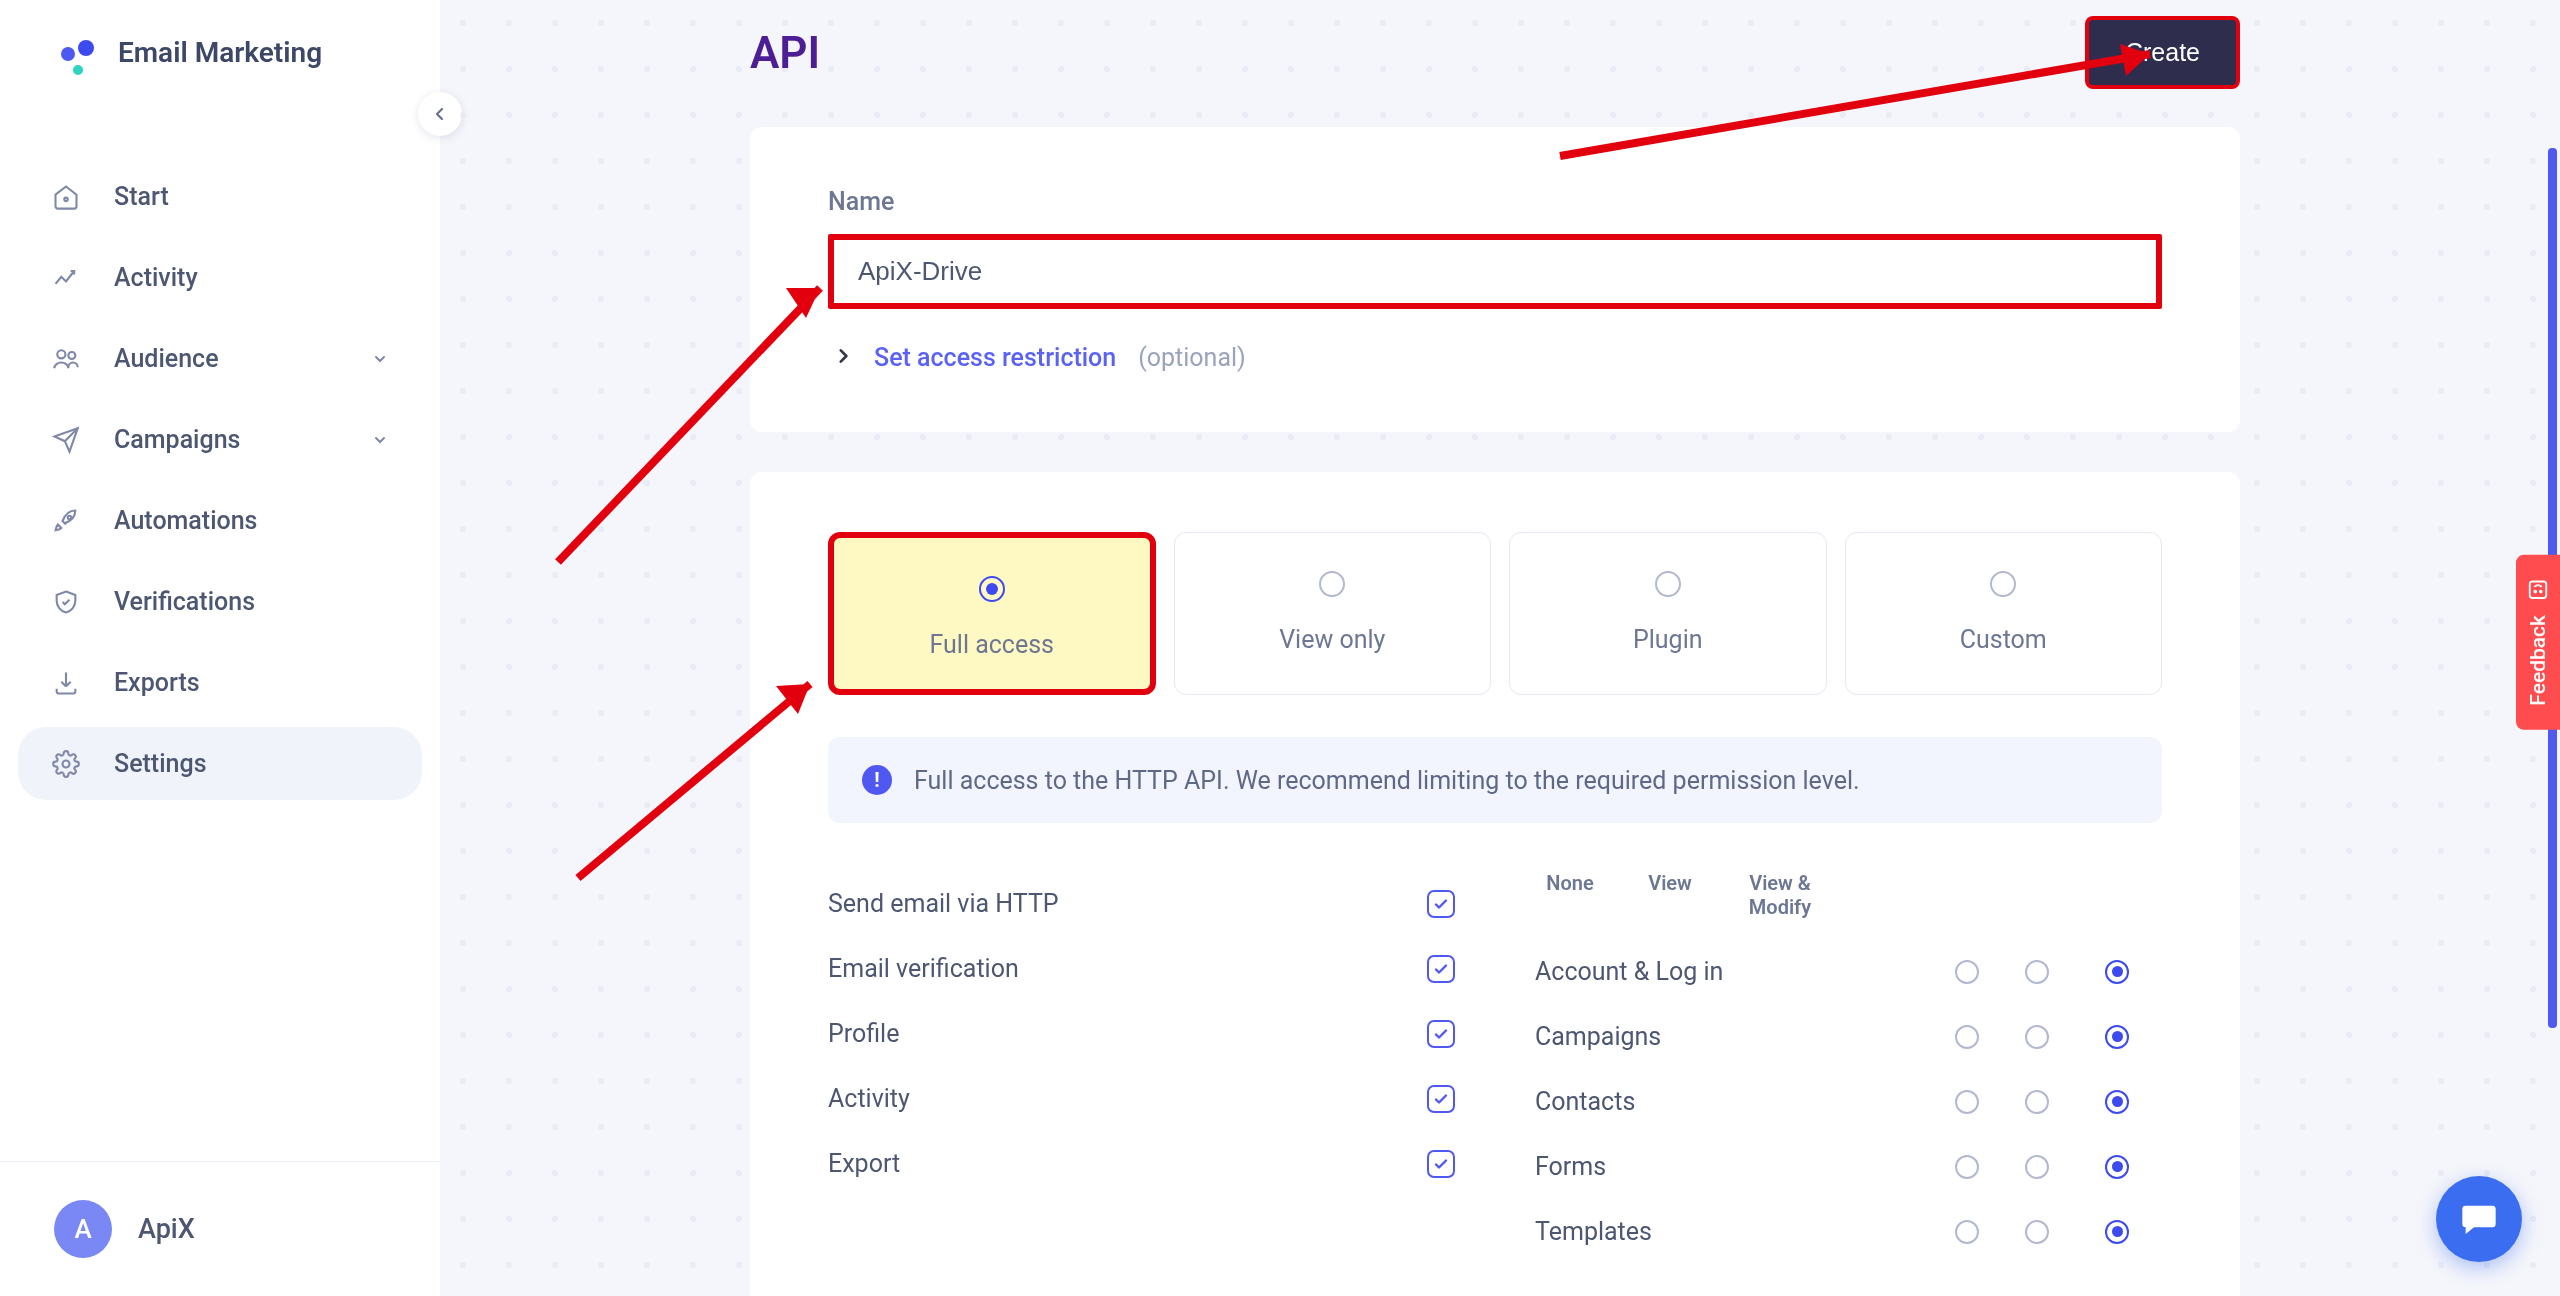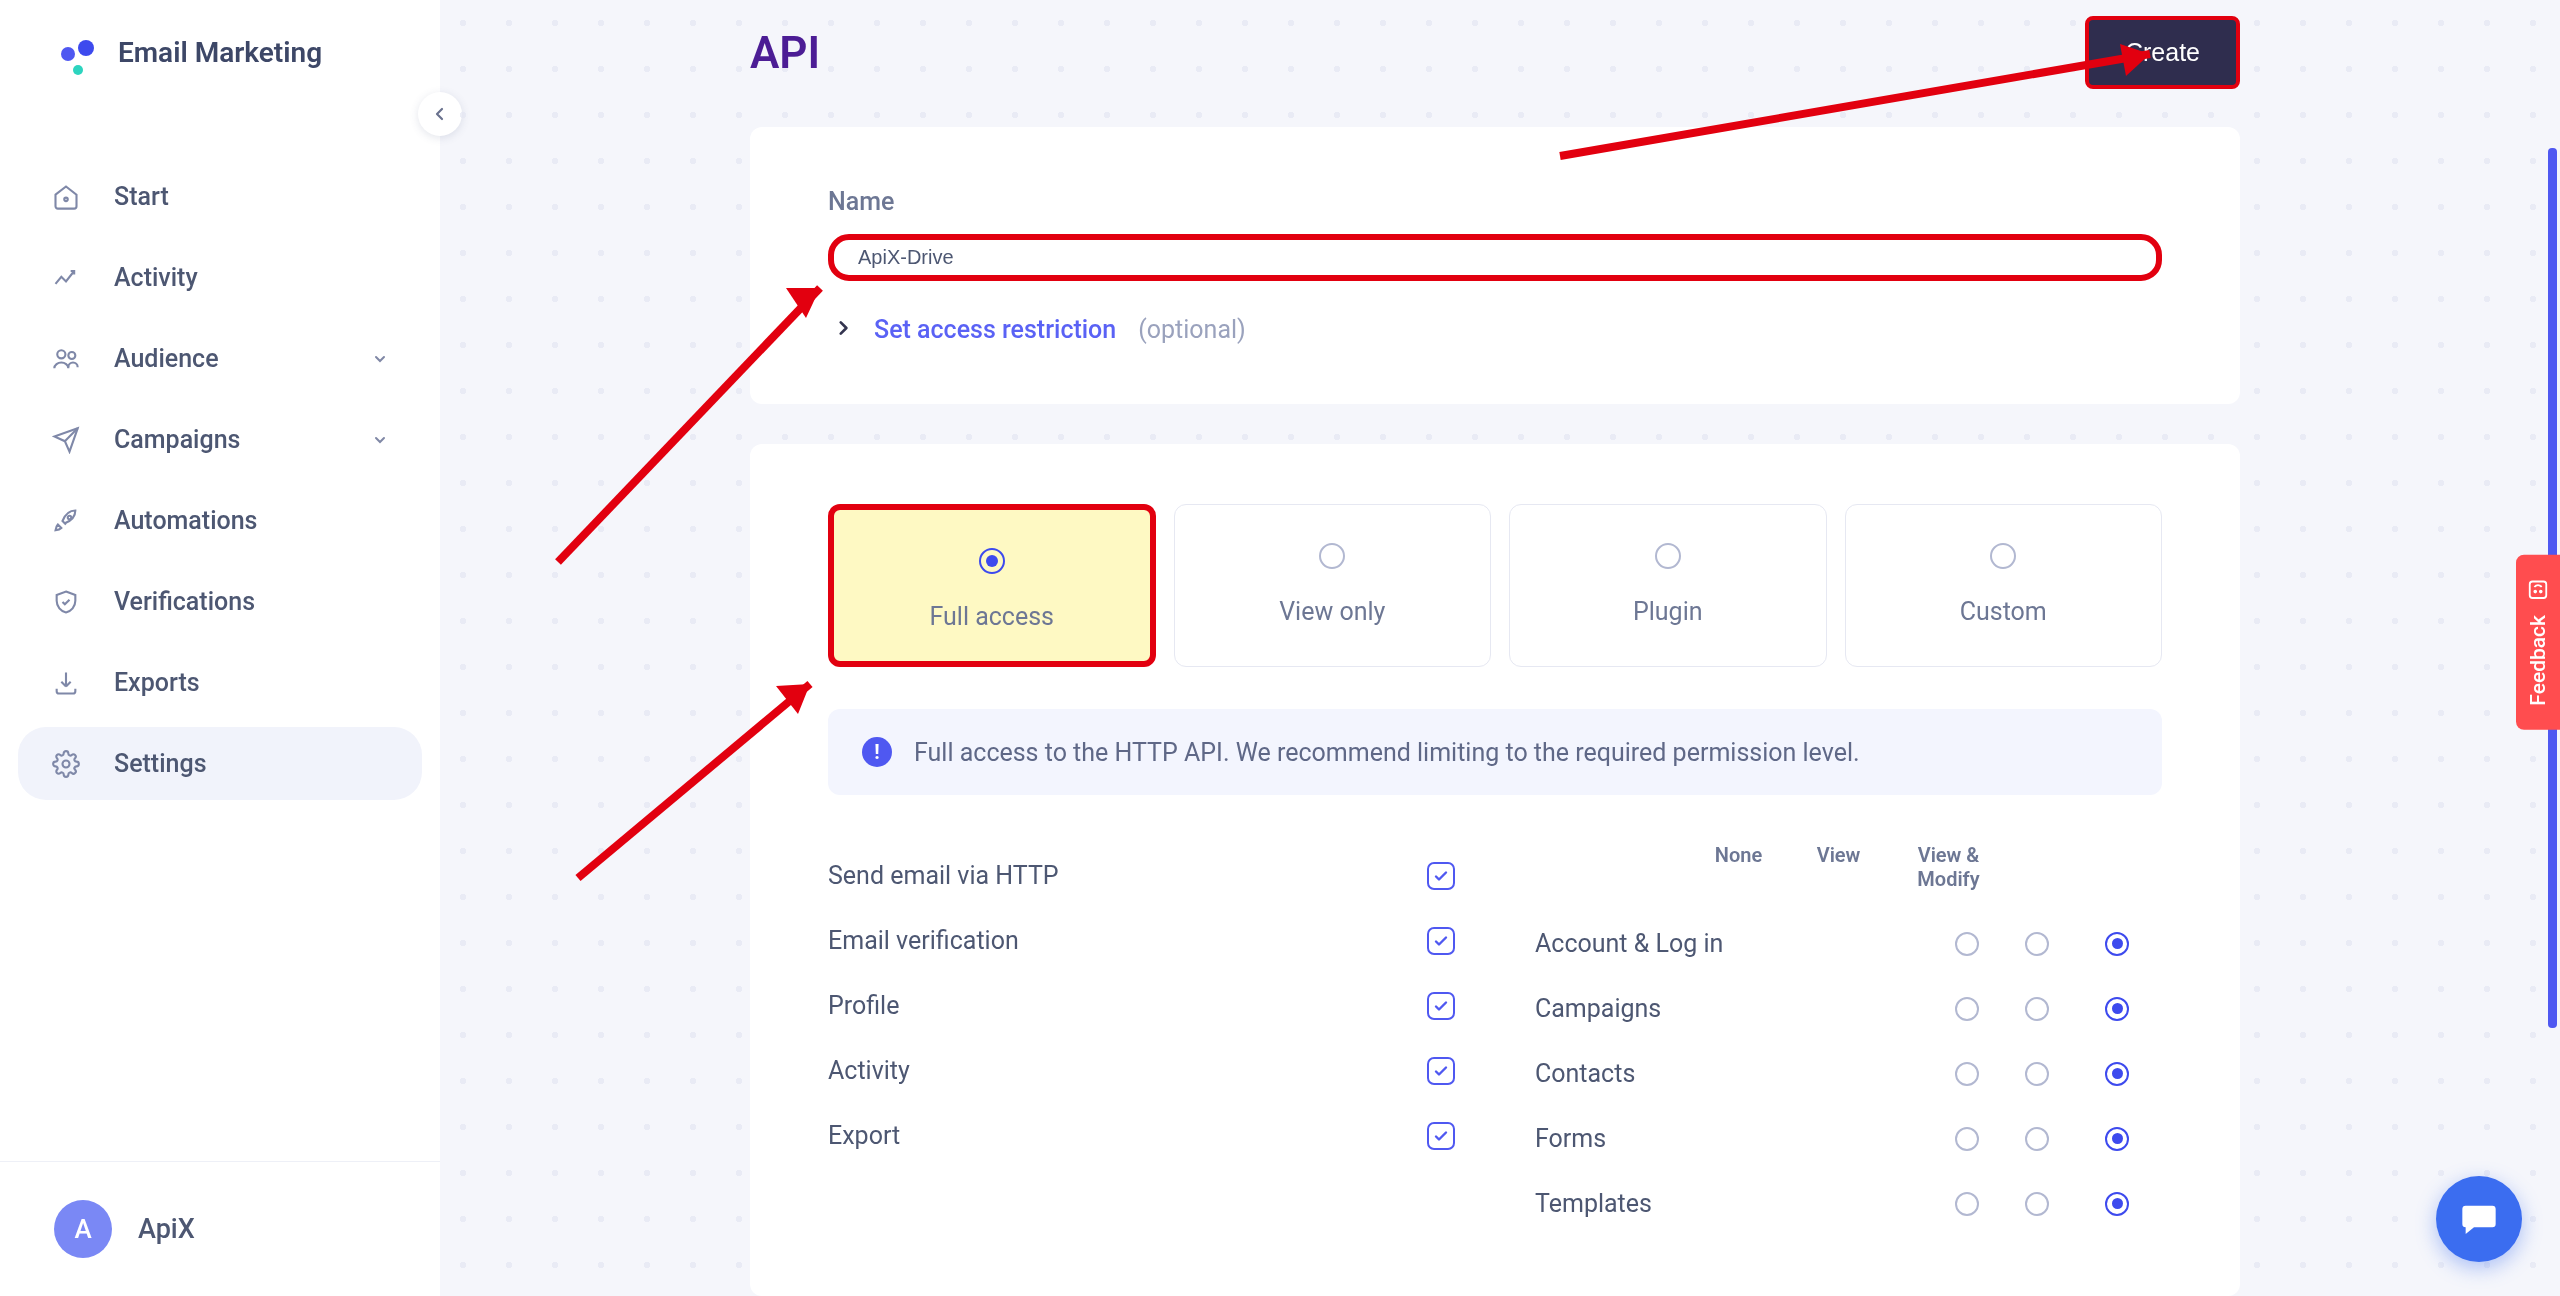--- a/index.html
+++ b/index.html
@@ -118,23 +118,23 @@
 .card {
   background: #fff;
   border-radius: 12px;
   padding: 60px 78px;
   margin-bottom: 40px;
 }
 .section-label { font-size: 25px; color: #6d7794; margin-bottom: 18px; font-weight: 500; }
 .name-input {
   width: 100%;
   border: 6px solid #e2000f;
-  border-radius: 21px;
-  padding: 6px 24px;
-  font-size: 20px;
+  border-radius: 2px;
+  padding: 16px 24px;
+  font-size: 26px;
   color: #4d5772;
   background: #fff;
 }
 .access-row {
   display: flex;
   align-items: center;
   gap: 22px;
   margin-top: 34px;
   padding-left: 6px;
 }
@@ -197,21 +197,21 @@
   display: flex;
   align-items: center;
   justify-content: center;
   font-size: 20px;
   flex-shrink: 0;
 }
 
 
 .detail-wrap { display: flex; gap: 80px; margin-top: 48px; }
 .col { flex: 1; }
-.col-head { display: flex; justify-content: center; gap: 30px; margin-bottom: 20px; }
+.col-head { display: flex; justify-content: flex-start; gap: 30px; margin-bottom: 20px; }
 .col-head span { width: 70px; text-align: center; font-size: 20px; color: #6d7794; font-weight: 600; }
 .col-head span.wide { width: 90px; }
 .row { display: flex; align-items: center; padding: 18px 0; font-size: 25px; color: #4d5772; }
 .row-label { flex: 1; }
 .check {
   width: 28px;
   height: 28px;
   border: 2.5px solid #4f58f1;
   border-radius: 7px;
   display: flex;

